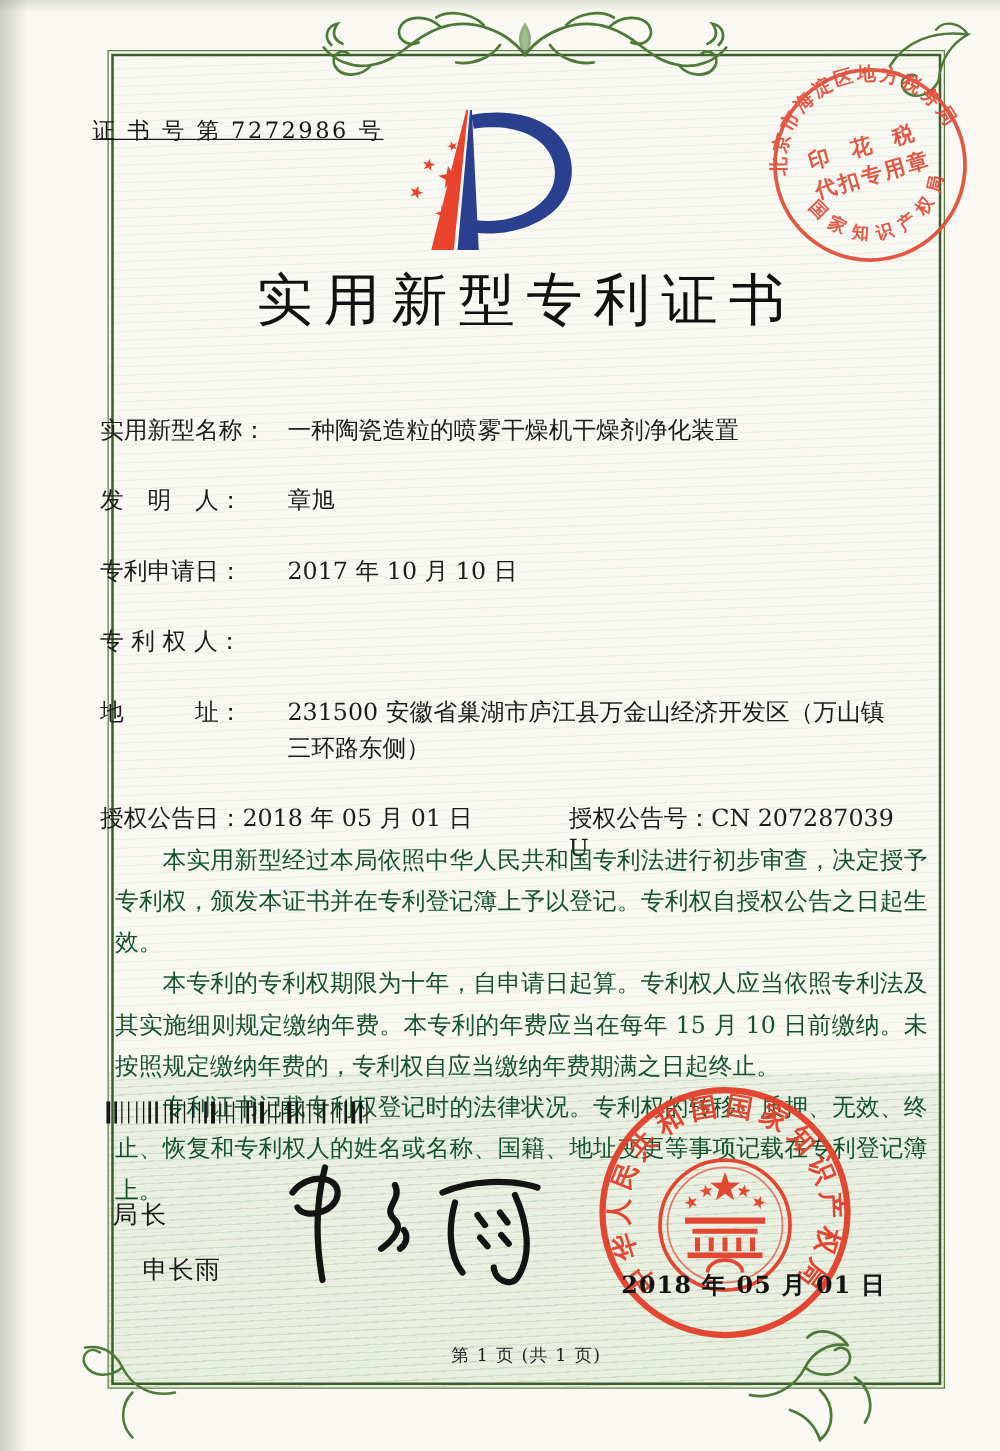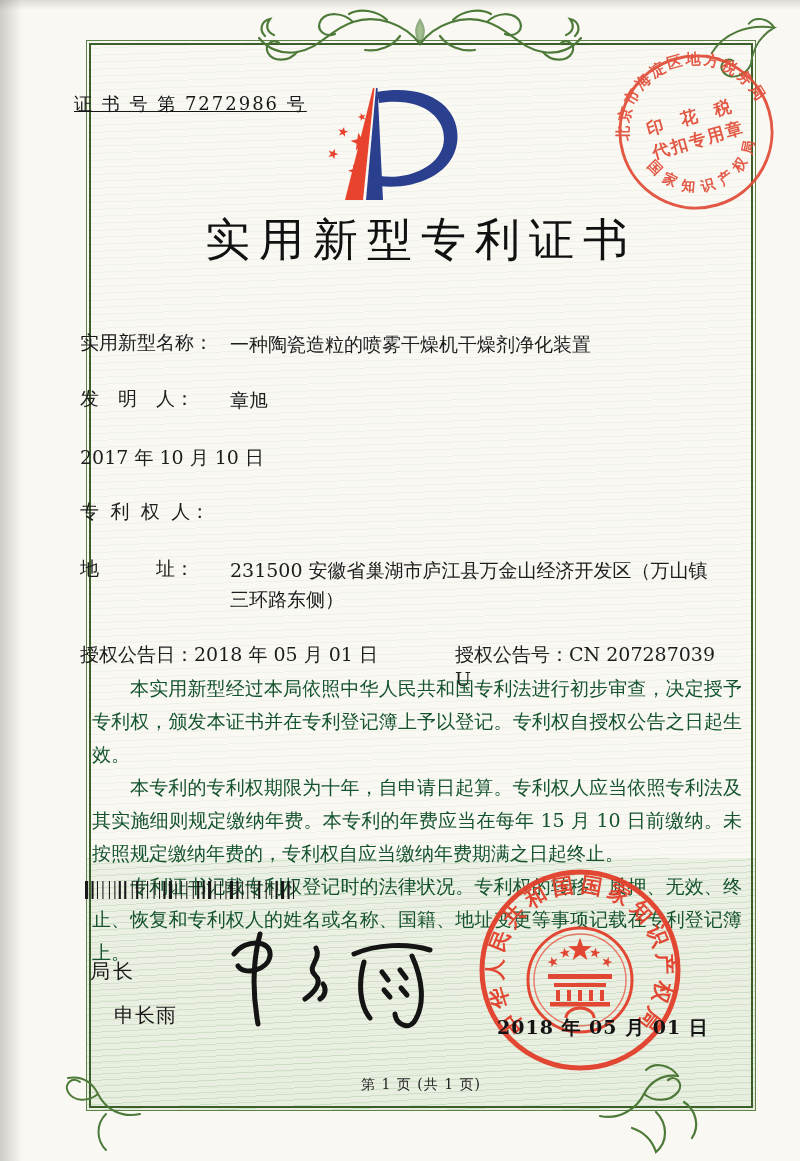--- a/index.html
+++ b/index.html
@@ -41,21 +41,21 @@
   .tax-stamp{ position:absolute; left:612px; top:48px; width:168px; height:168px;
     transform:rotate(-16deg); opacity:.92; }
 
   .logo{ position:absolute; left:293px; top:84px; width:220px; height:122px; }
 
   .title{ position:absolute; left:86px; right:44px; top:210px; text-align:center;
     font-size:45px; font-weight:400; letter-spacing:9px; color:#111; }
 
   .fields{ position:absolute; left:80px; top:330px; width:648px; font-size:19px; }
   .field-row{ display:flex; margin-bottom:27px; line-height:1.55; }
-  .field-label{ white-space:pre; flex:0 0 auto; min-width:150px;font-family:Liberation Mono, monospace; }
+  .field-label{ white-space:pre; flex:0 0 auto; min-width:150px; }
   .field-value{ white-space:pre-line; }
 
   .grant-row{ position:absolute; left:80px; top:642px; width:648px; font-size:19px; }
   .grant-right{ position:absolute; left:375px; top:0; }
 
   .body-text{ position:absolute; left:92px; top:672px; width:650px;
     font-size:19px; line-height:1.74; text-align:justify; color:#14532d; }
   .body-text p{ text-indent:2em; }
 
   .barcode{ position:absolute; left:85px; top:881px; width:214px; height:18px; }
@@ -175,20 +175,21 @@
   <div class="fields">
     <div class="field-row">
       <span class="field-label">实用新型名称：</span>
       <span class="field-value">一种陶瓷造粒的喷雾干燥机干燥剂净化装置</span>
     </div>
     <div class="field-row">
       <span class="field-label">发　明　人：</span>
       <span class="field-value">章旭</span>
     </div>
     <div class="field-row">
+      <span class="field-label">专利申请日：</span>
       <span class="field-value">2017 年 10 月 10 日</span>
     </div>
     <div class="field-row">
       <span class="field-label">专 利 权 人：</span>
     </div>
     <div class="field-row">
       <span class="field-label">地　　　址：</span>
       <span class="field-value">231500 安徽省巢湖市庐江县万金山经济开发区（万山镇
 三环路东侧）</span>
     </div>

